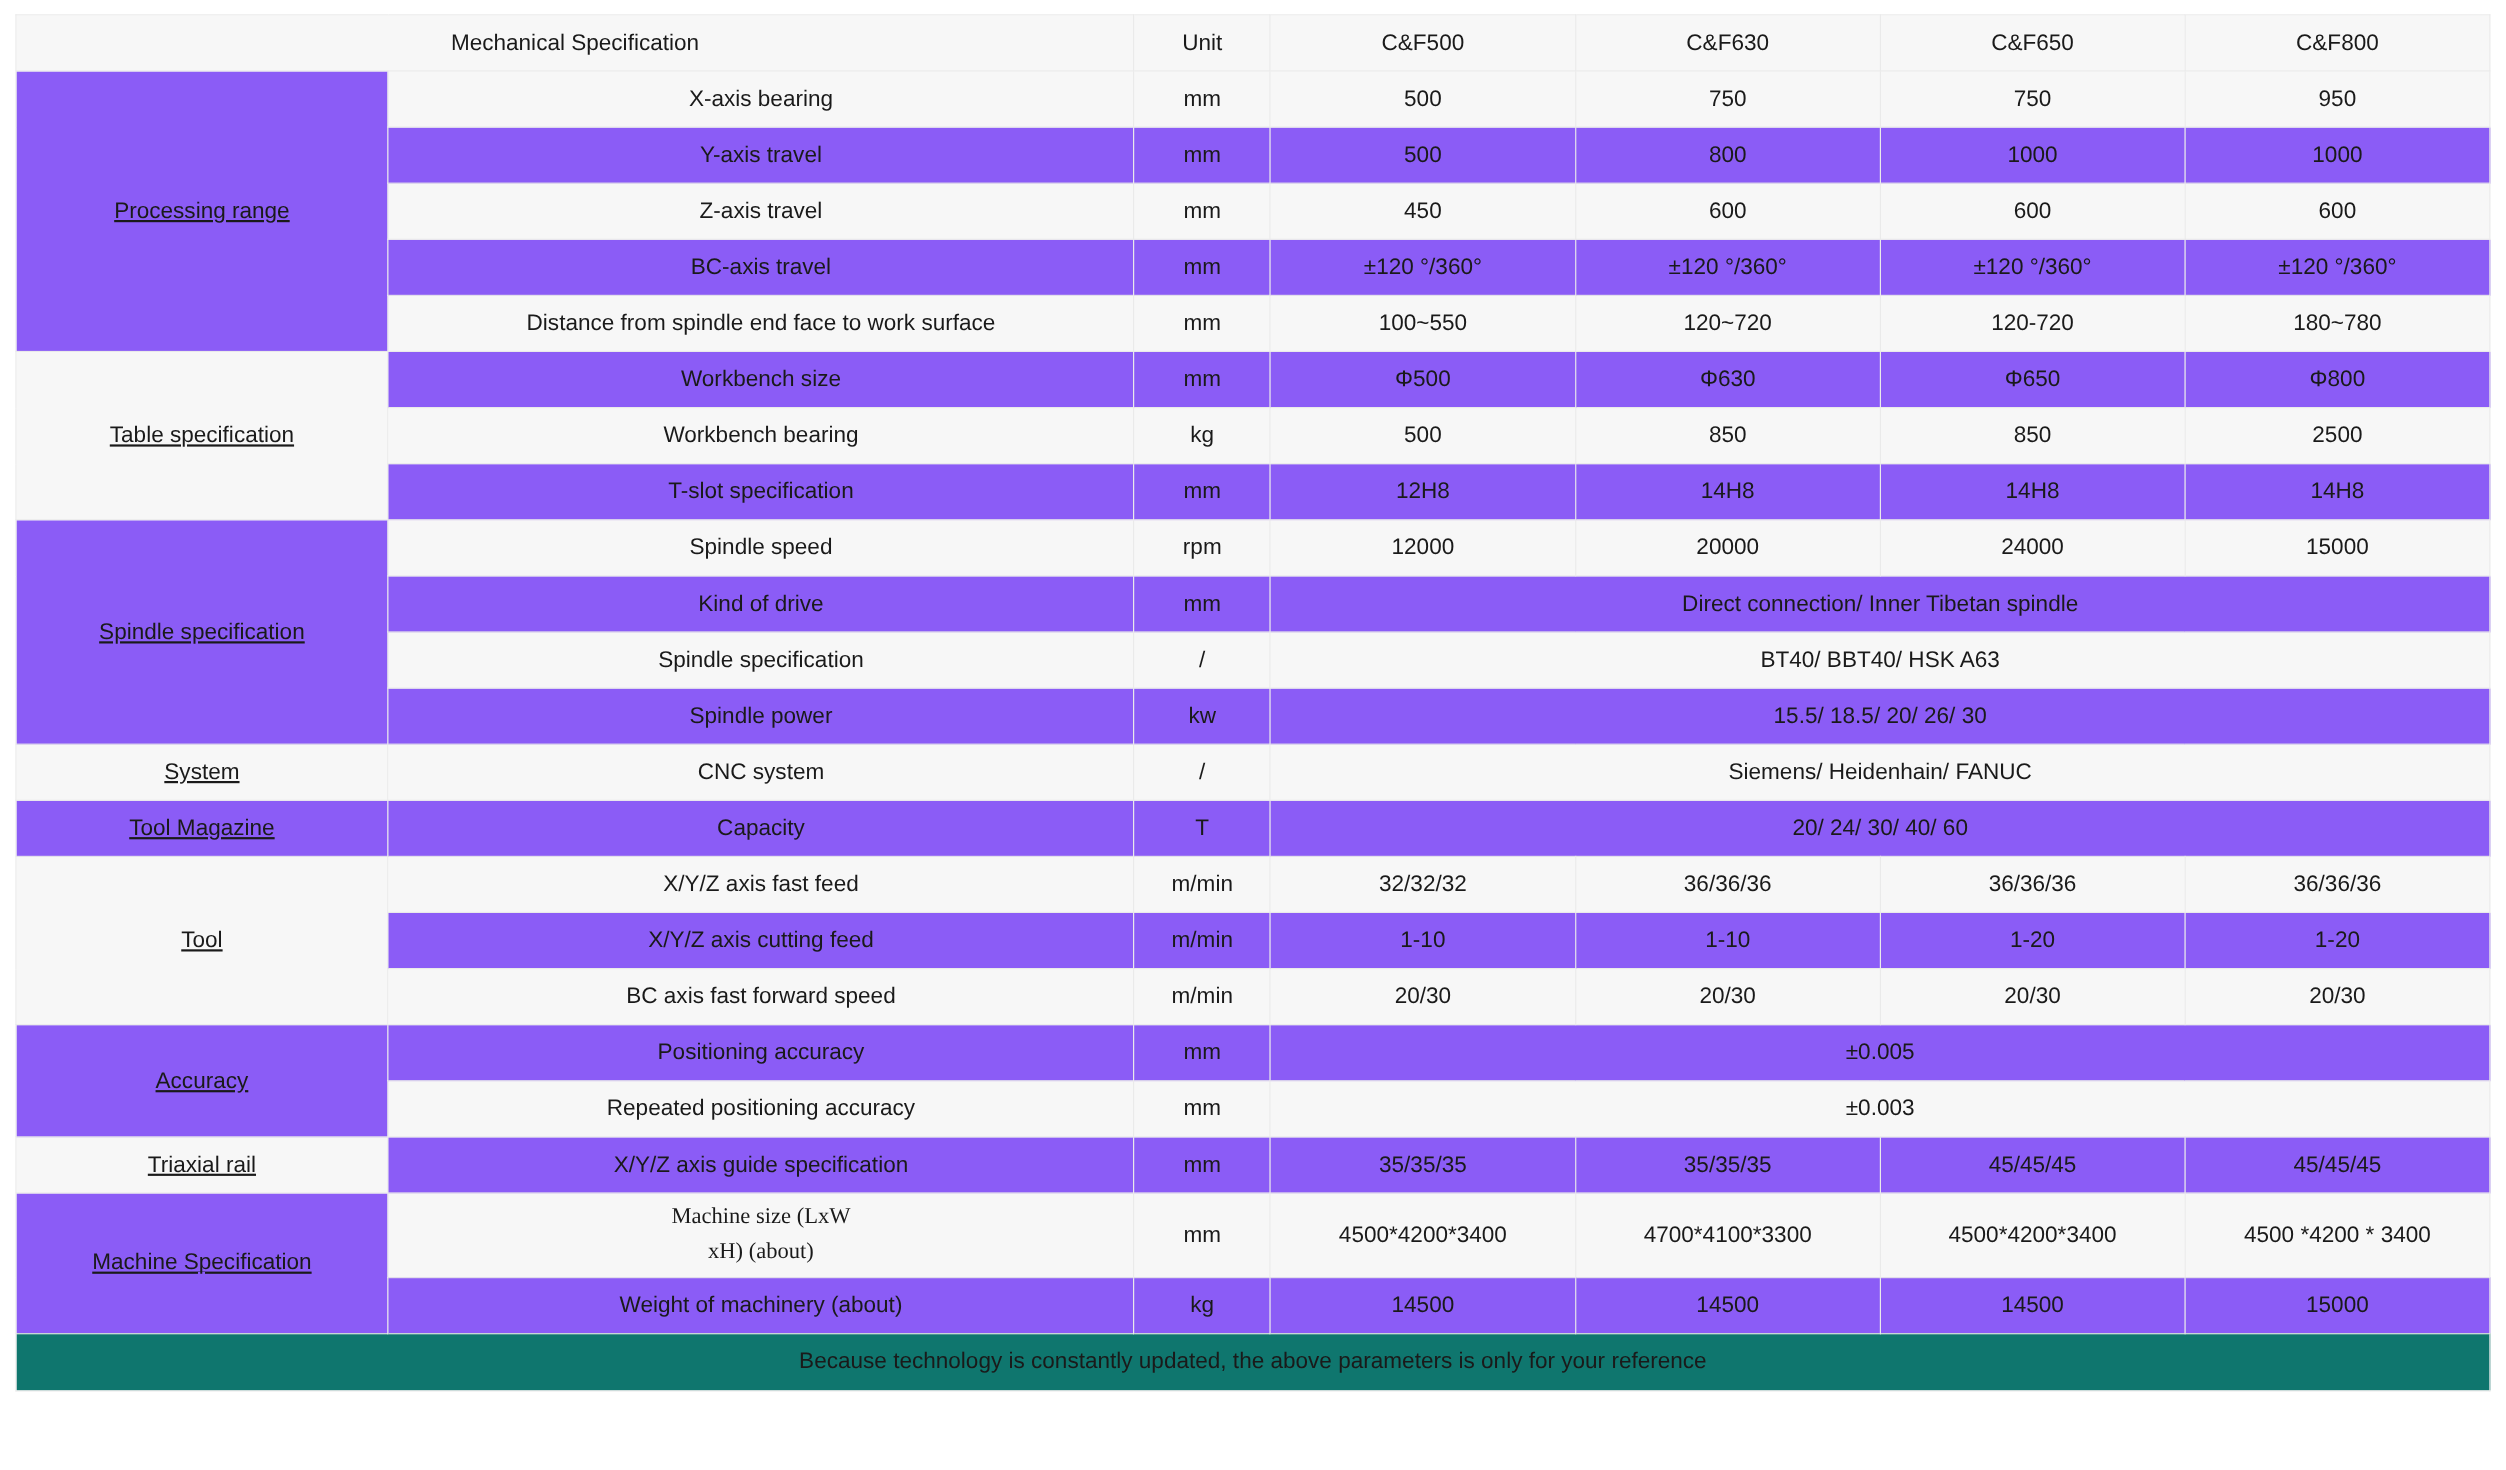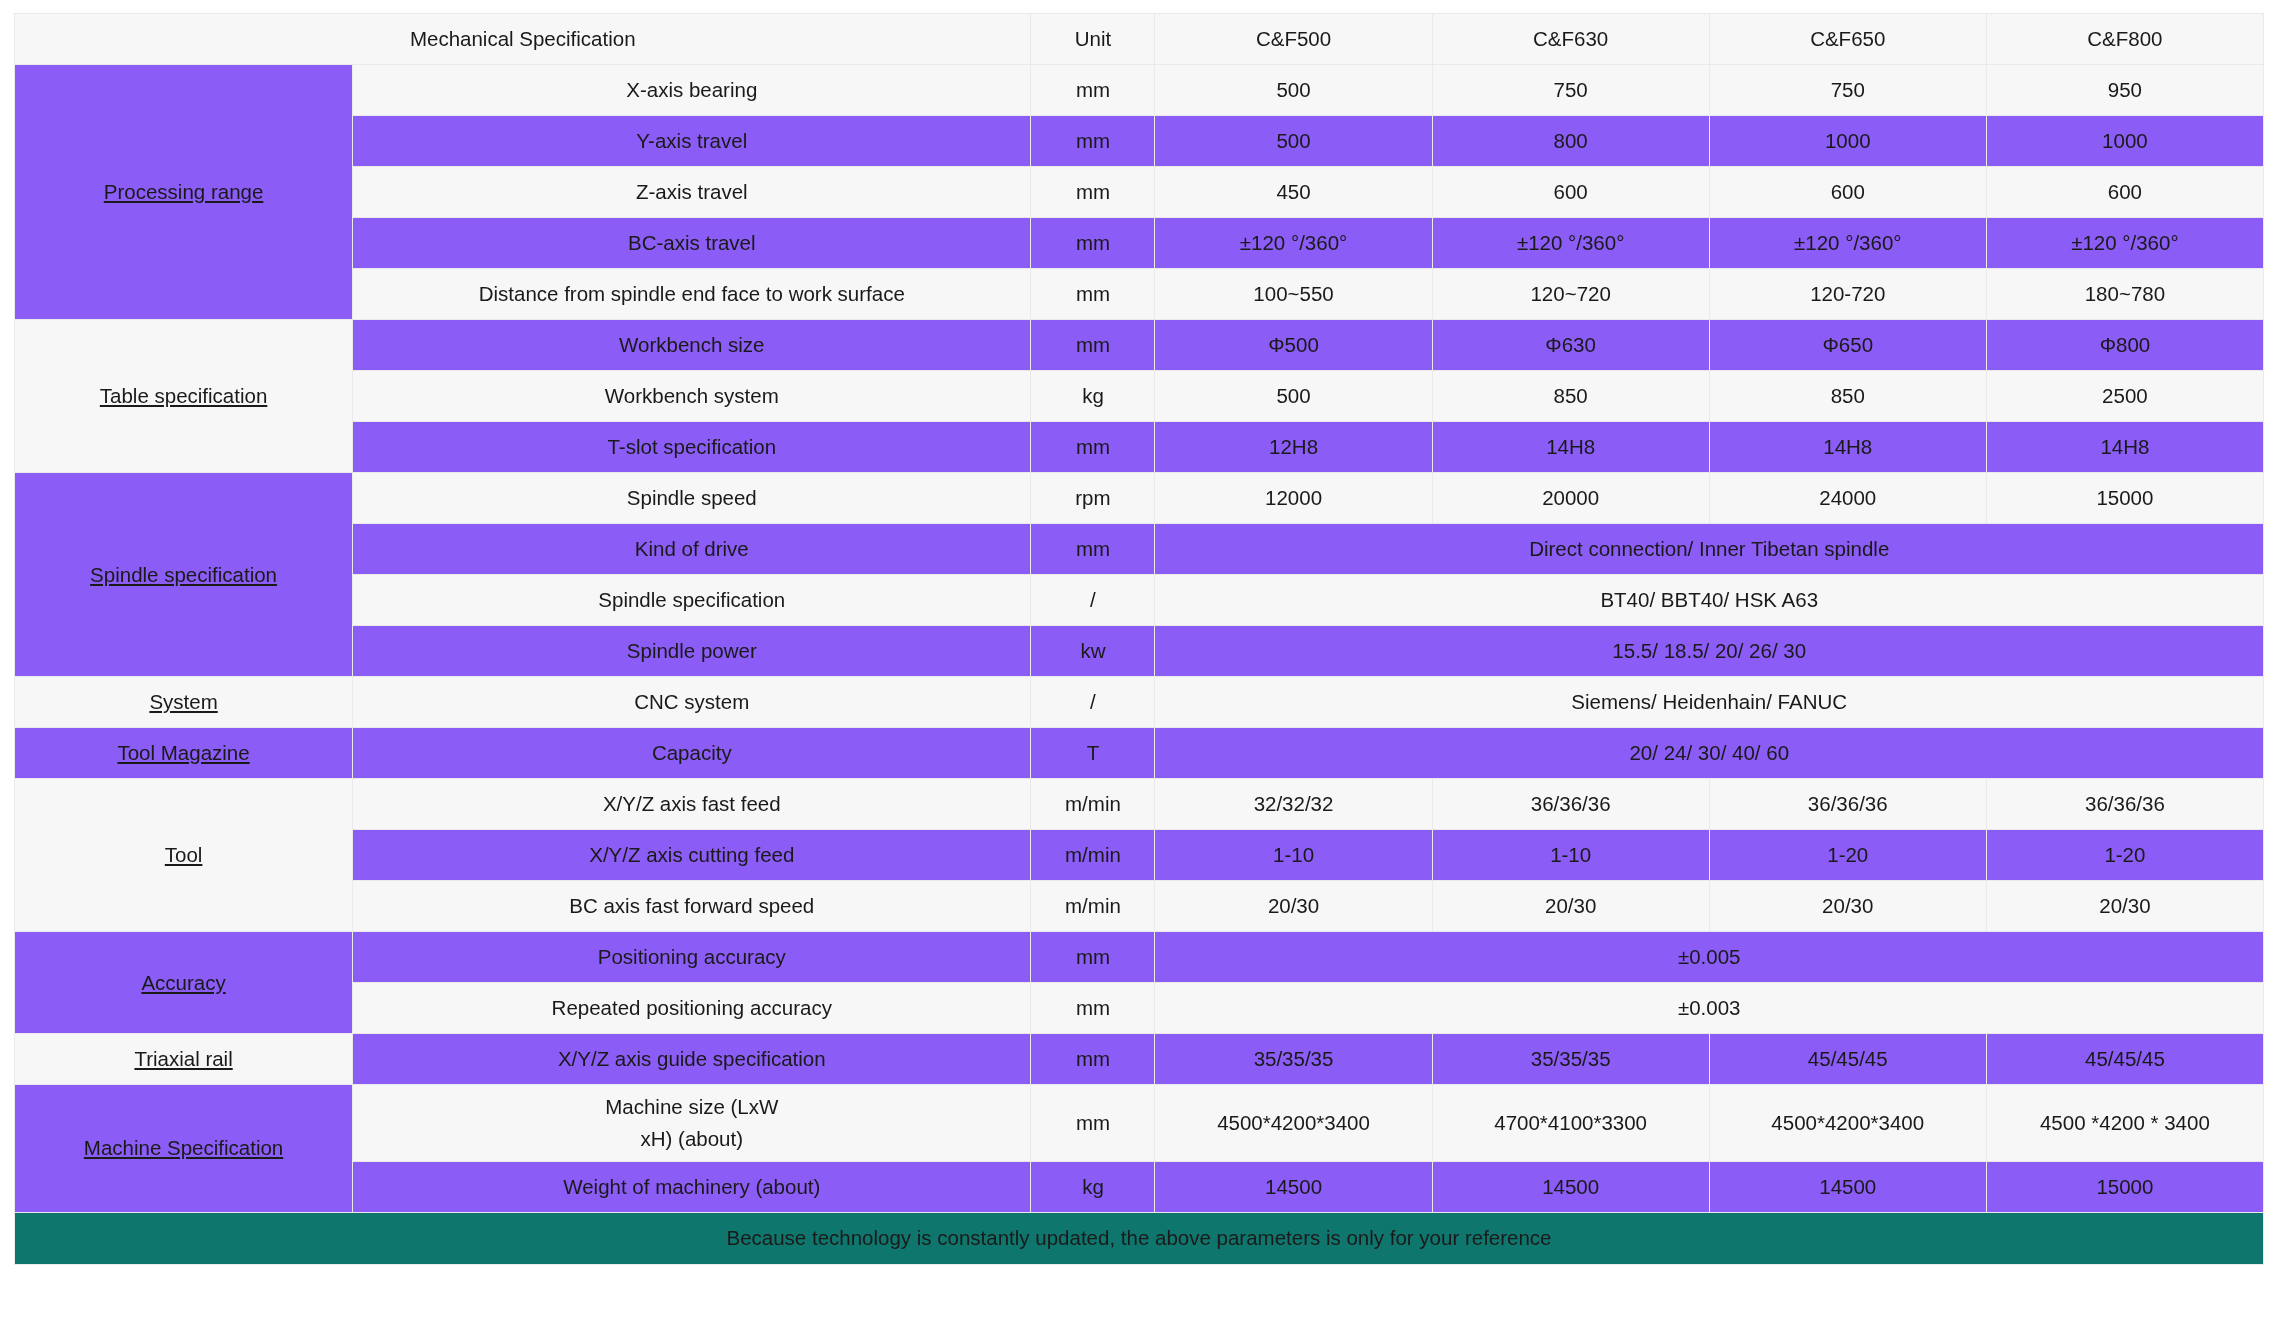--- a/index.html
+++ b/index.html
@@ -67,20 +67,21 @@
 
   
   td.item-cell {
     padding-left: 12px;
     padding-right: 12px;
   }
 
   td.item-cell .two-line {
     display: block;
     line-height: 1.55;
+    font-family: Liberation Serif, serif;
   }
 
   
   tr.data-row td { height: 51px; }
   tr.tall-row td { height: 72px; }
 
   
   tr.note-row td {
     background: #0f766e;
     height: 52px;
@@ -154,21 +155,21 @@
         <tr class="data-row">
           <td class="group-cell bg-light" rowspan="3">Table specification</td>
           <td class="item-cell bg-white">Workbench size</td>
           <td class="bg-white">mm</td>
           <td class="bg-white">Φ500</td>
           <td class="bg-white">Φ630</td>
           <td class="bg-white">Φ650</td>
           <td class="bg-white">Φ800</td>
         </tr>
         <tr class="data-row">
-          <td class="item-cell bg-light">Workbench system</td>
+          <td class="item-cell bg-light">Workbench bearing</td>
           <td class="bg-light">kg</td>
           <td class="bg-light">500</td>
           <td class="bg-light">850</td>
           <td class="bg-light">850</td>
           <td class="bg-light">2500</td>
         </tr>
         <tr class="data-row">
           <td class="item-cell bg-white">T-slot specification</td>
           <td class="bg-white">mm</td>
           <td class="bg-white">12H8</td>

